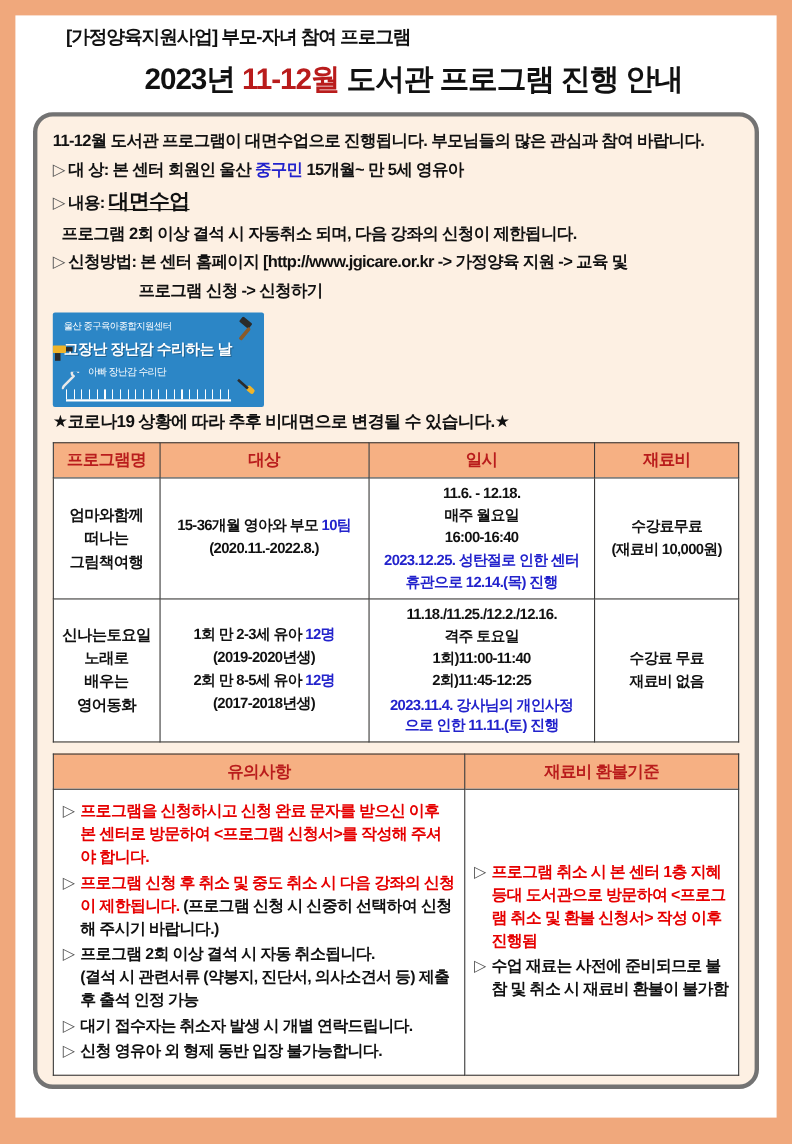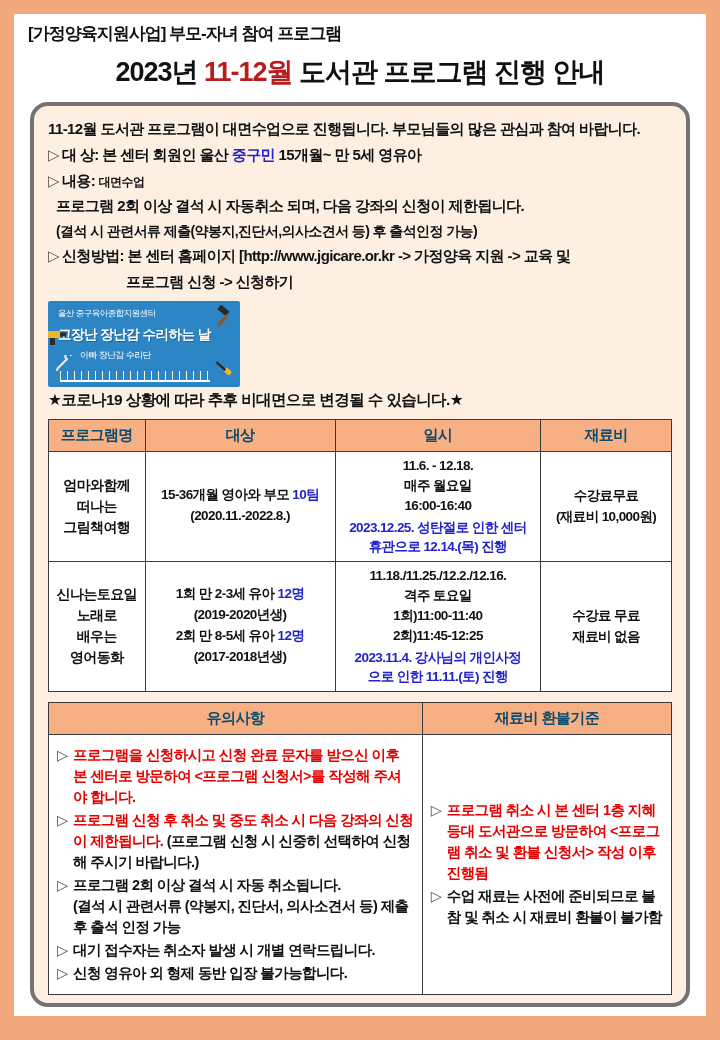--- a/index.html
+++ b/index.html
@@ -7,41 +7,41 @@
     width:720px;height:1040px;
     background:#f0a87c;
     font-family:"Liberation Sans","DejaVu Sans",sans-serif;
     overflow:hidden;position:relative;
   }
   .page{
     position:absolute;left:14px;top:14px;width:692px;height:1002px;
     background:#ffffff;overflow:hidden;
   }
   
-  .hdr{padding:8px 14px 0 14px;}
+  .hdr{padding:8px 14px 0 32px;margin-left:14px;}
   .hdr-category{font-size:17px;font-weight:bold;color:#111;letter-spacing:-1px;}
   .hdr-title{text-align:center;font-size:27px;font-weight:bold;color:#111;
     letter-spacing:-1px;margin-top:9px;}
   .hdr-title .red{color:#b91c1c;}
   
   .box{
     margin:12px 16px 0 16px;
     background:#fdf0e3;border:4px solid #737373;border-radius:18px;
     padding:10px 14px 8px 14px;
     color:#111;font-weight:bold;letter-spacing:-0.6px;
   }
   .line{font-size:15px;line-height:1.72;}
   .tri{display:inline-block;color:#555;margin-right:3px;font-weight:normal;}
   .indent1{padding-left:8px;}
   .indent2{padding-left:8px;font-size:14px;}
   .indent3{padding-left:78px;}
   .blue{color:#2222cc;}
   .red{color:#e60000;}
   .pink{color:#ff9b9b;}
-  .big{font-size:12px;}
+  .big{font-size:19px;text-decoration:underline;}
   
   .banner-row{display:flex;gap:14px;margin:6px 0 2px 0;align-items:flex-start;}
   .banner{
     width:192px;height:86px;background:#2c86c6;border-radius:2px;
     color:#fff;position:relative;flex-shrink:0;padding:7px 8px 4px 10px;
     box-sizing:border-box;overflow:hidden;
   }
   .banner-org{font-size:8.5px;font-weight:normal;letter-spacing:-0.5px;}
   .banner-title{font-size:13.5px;font-weight:bold;margin-top:6px;letter-spacing:-0.5px;text-shadow:1px 1px 0 rgba(0,0,0,.25);}
   .banner-sub{font-size:9px;margin-top:5px;padding-left:22px;font-weight:normal;}
@@ -50,21 +50,21 @@
     background:repeating-linear-gradient(90deg,#fff 0 1px,transparent 1px 7px);}
   .banner svg{position:absolute;}
   .banner-note{flex:1;color:#e80000;font-size:15px;line-height:1.95;letter-spacing:-0.6px;}
   .banner-note .bn2,.banner-note .bn3{padding-left:14px;}
   .corona{font-size:15.5px;margin-top:3px;letter-spacing:-0.6px;}
   
   table{width:100%;border-collapse:collapse;table-layout:fixed;}
   .tbl{margin-top:8px;}
   th,td{border:1.6px solid #3a3a3a;text-align:center;vertical-align:middle;
     letter-spacing:-0.6px;}
-  th{background:#f6b083;font-size:15px;font-weight:bold;padding:6px 2px;color:#0c4a6e;}
+  th{background:#f6b083;font-size:15px;font-weight:bold;padding:6px 2px;color:#b91c1c;}
   td{font-size:13.5px;font-weight:bold;padding:4px 3px;background:#fff;}
   .pre{white-space:pre-line;}
   .cell-name{font-size:14px;line-height:1.5;}
   .cell-target{line-height:1.55;}
   .cell-sched .blk{line-height:1.5;}
   .cell-sched .blue{line-height:1.45;display:block;margin-top:1px;}
   .cell-fee{line-height:1.6;}
   .notice-tbl{margin-top:10px;}
   .notice-tbl td{text-align:left;vertical-align:middle;padding:8px 8px;}
   .n-item{display:flex;font-size:14.5px;line-height:1.45;margin:2px 0;}
@@ -82,21 +82,20 @@
   </div>
 
   <div class="box">
     <div class="line">11-12월 도서관 프로그램이 대면수업으로 진행됩니다. 부모님들의 많은 관심과 참여 바랍니다.</div>
 
     <div class="line"><span class="tri">▷</span><span>대 상: </span><span>본 센터 회원인 울산 </span><span class="blue">중구민</span><span> 15개월~ 만 5세 영유아</span></div>
 
     <div class="line"><span class="tri">▷</span><span>내용: </span><span class="big">대면수업</span></div>
 
     <div class="line indent1">프로그램 2회 이상 결석 시 자동취소 되며, 다음 강좌의 신청이 제한됩니다.</div>
-    <div class="line indent2">(결석 시 관련서류 제출(약봉지,진단서,의사소견서 등) 후 출석인정 가능)</div>
 
 
     <div class="line"><span class="tri">▷</span><span>신청방법: </span><span>본 센터 홈페이지 [http://www.jgicare.or.kr -&gt; 가정양육 지원 -&gt; 교육 및</span></div>
     <div class="line indent3">프로그램 신청 -&gt; 신청하기</div>
 
     <div class="banner-row">
       <div class="banner">
         <div class="banner-org">울산 중구육아종합지원센터</div>
         <div class="banner-title">고장난 장난감 수리하는 날</div>
         <div class="banner-sub">아빠 장난감 수리단</div>

